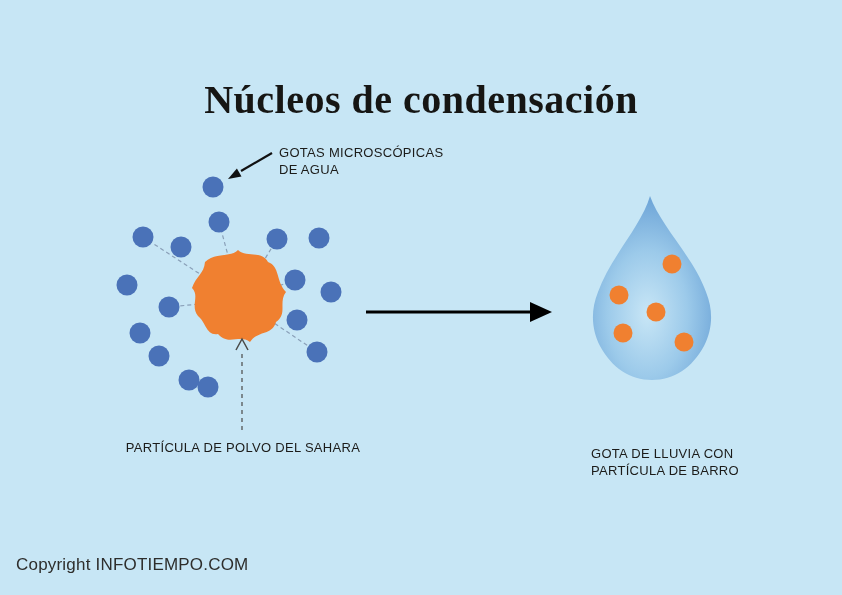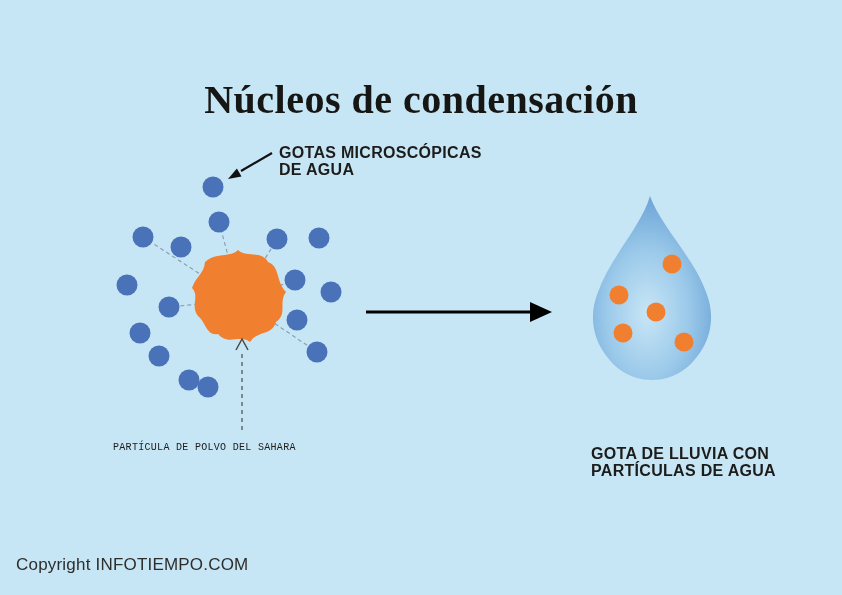--- a/index.html
+++ b/index.html
@@ -18,32 +18,32 @@
     font-family: "Liberation Serif", serif;
     font-weight: 700;
     font-size: 40px;
     letter-spacing: 0.5px;
     color: #161614;
     margin-top: 36px;
   }
   .lbl {
     position: absolute;
     font-family: "Liberation Sans", sans-serif;
-    font-size: 16px;
-    font-weight: 700;
+    font-size: 13px;
+    font-weight: 400;
     line-height: 17px;
     letter-spacing: 0.3px;
     color: #1c1c1a;
     white-space: nowrap;
   }
   .lbl-micro { left: 279px; top: 144px; }
   .lbl-nucleus {
     left: 113px; top: 440px; width: 260px;
-    text-align: left; font-size: 10px; line-height: 16.5px;
-    font-weight: 400; white-space: normal; font-family: Liberation Mono, monospace;
+    text-align: center; font-size: 13px; line-height: 16.5px;
+    font-weight: 400; white-space: normal;
   }
   .lbl-nucleus .bold-line { font-weight: 700; }
   .lbl-raindrop { left: 591px; top: 445px; }
   .copyright {
     position: absolute;
     left: 16px; top: 555px;
     font-size: 17px;
     font-weight: 400;
     letter-spacing: 0.2px;
     color: #2e2e2c;
@@ -139,17 +139,17 @@
     <div>GOTAS MICROSCÓPICAS</div>
     <div>DE AGUA</div>
   </div>
 
   <div class="lbl lbl-nucleus">
     <div>PARTÍCULA DE POLVO DEL SAHARA</div>
   </div>
 
   <div class="lbl lbl-raindrop">
     <div>GOTA DE LLUVIA CON</div>
-    <div>PARTÍCULAS DE AGUA</div>
+    <div>PARTÍCULA DE BARRO</div>
   </div>
 
   <div class="copyright">Copyright INFOTIEMPO.COM</div>
 </div>
 
 </body></html>

